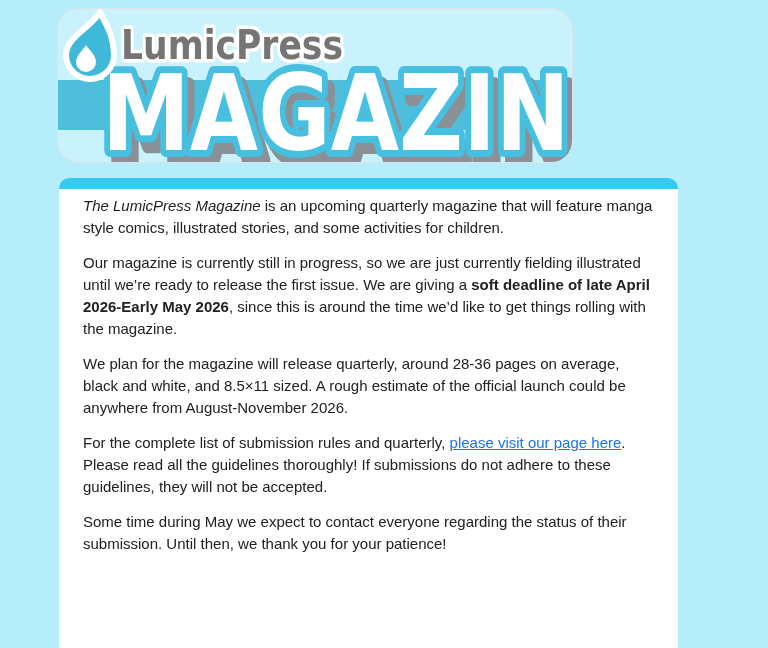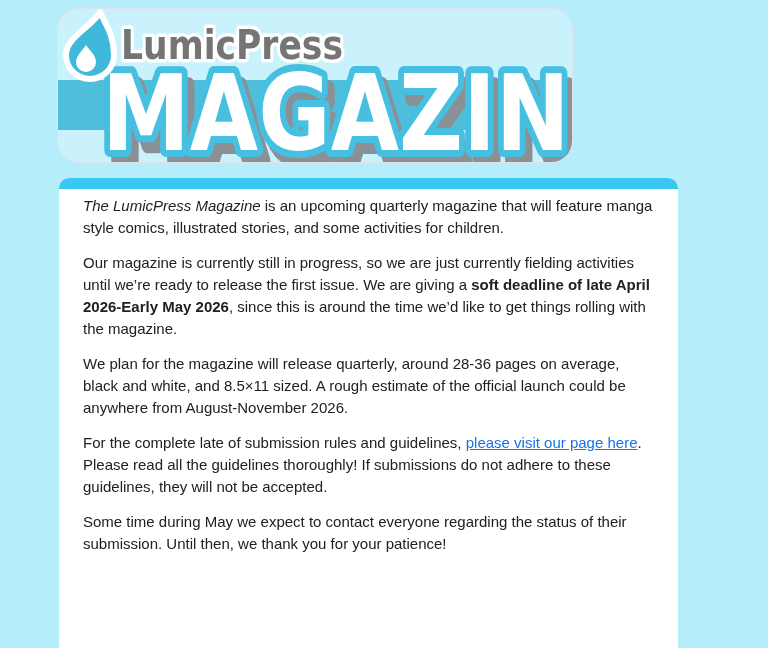--- a/index.html
+++ b/index.html
@@ -128,22 +128,22 @@
   </svg>
 </div>
 
 <div class="form-card">
   <div class="accent-bar"></div>
   <div class="form-body">
 
 
     <p><em>The LumicPress Magazine</em><span> is an upcoming quarterly magazine that will feature manga style comics, illustrated stories, and some activities for children.</span></p>
 
-    <p><span>Our magazine is currently still in progress, so we are just currently fielding activities until we’re ready to release the first issue. We are giving a </span><strong>soft deadline of late April 2026-Early May 2026</strong><span>, since this is around the time we’d like to get things rolling with the magazine.</span></p>
+    <p><span>Our magazine is currently still in progress, so we are just currently fielding illustrated until we’re ready to release the first issue. We are giving a </span><strong>soft deadline of late April 2026-Early May 2026</strong><span>, since this is around the time we’d like to get things rolling with the magazine.</span></p>
 
     <p>We plan for the magazine will release quarterly, around 28-36 pages on average, black and white, and 8.5×11 sized. A rough estimate of the official launch could be anywhere from August-November 2026.</p>
 
-    <p><span>For the complete late of submission rules and guidelines, </span><a class="guidelines-link" href="#">please visit our page here</a><span>. Please read all the guidelines thoroughly! If submissions do not adhere to these guidelines, they will not be accepted.</span></p>
+    <p><span>For the complete list of submission rules and quarterly, </span><a class="guidelines-link" href="#">please visit our page here</a><span>. Please read all the guidelines thoroughly! If submissions do not adhere to these guidelines, they will not be accepted.</span></p>
 
     <p>Some time during May we expect to contact everyone regarding the status of their submission. Until then, we thank you for your patience!</p>
 
   </div>
 </div>
 
 </body></html>

